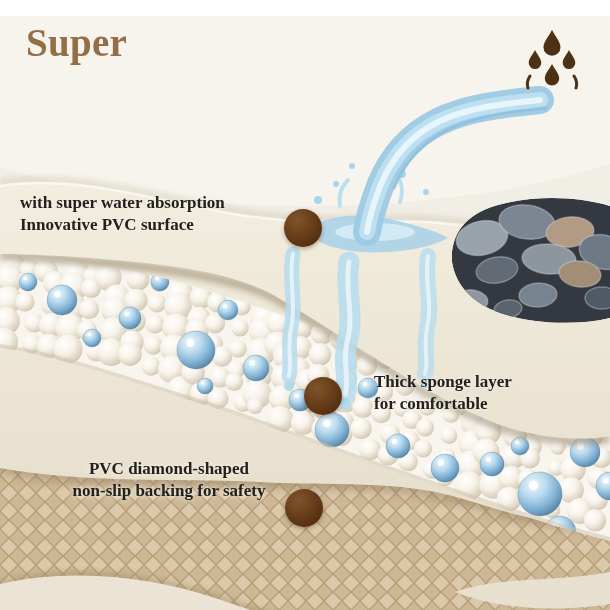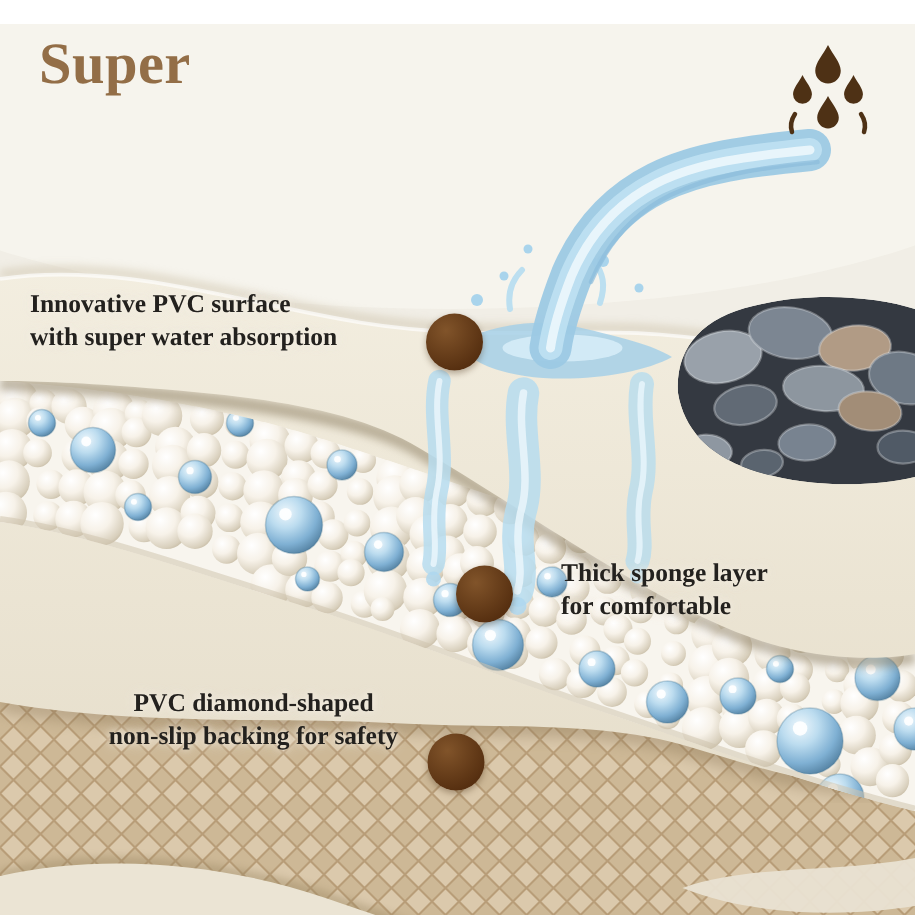--- a/index.html
+++ b/index.html
@@ -386,22 +386,22 @@
         <path d="M38,40 C40.8,45.4 45.2,49.9 45.2,54.4 a7.2,7.2 0 1,1 -14.4,0 C30.8,49.9 35.2,45.4 38,40 Z"></path>
       </g>
       <g fill="none" stroke="#4e3115" stroke-width="3" stroke-linecap="round">
         <path d="M16,52 q-4,6 -2,12"></path>
         <path d="M60,52 q4,6 2,12"></path>
       </g>
     </svg>
   </div>
 
   <div class="callout c1">
+    <div>with super water absorption</div>
     <div>Innovative PVC surface</div>
-    <div>with super water absorption</div>
   </div>
   <div class="dot d1"></div>
 
   <div class="dot d2"></div>
   <div class="callout c3">
     <div>PVC diamond-shaped</div>
     <div>non-slip backing for safety</div>
   </div>
 
   <div class="callout c2">

